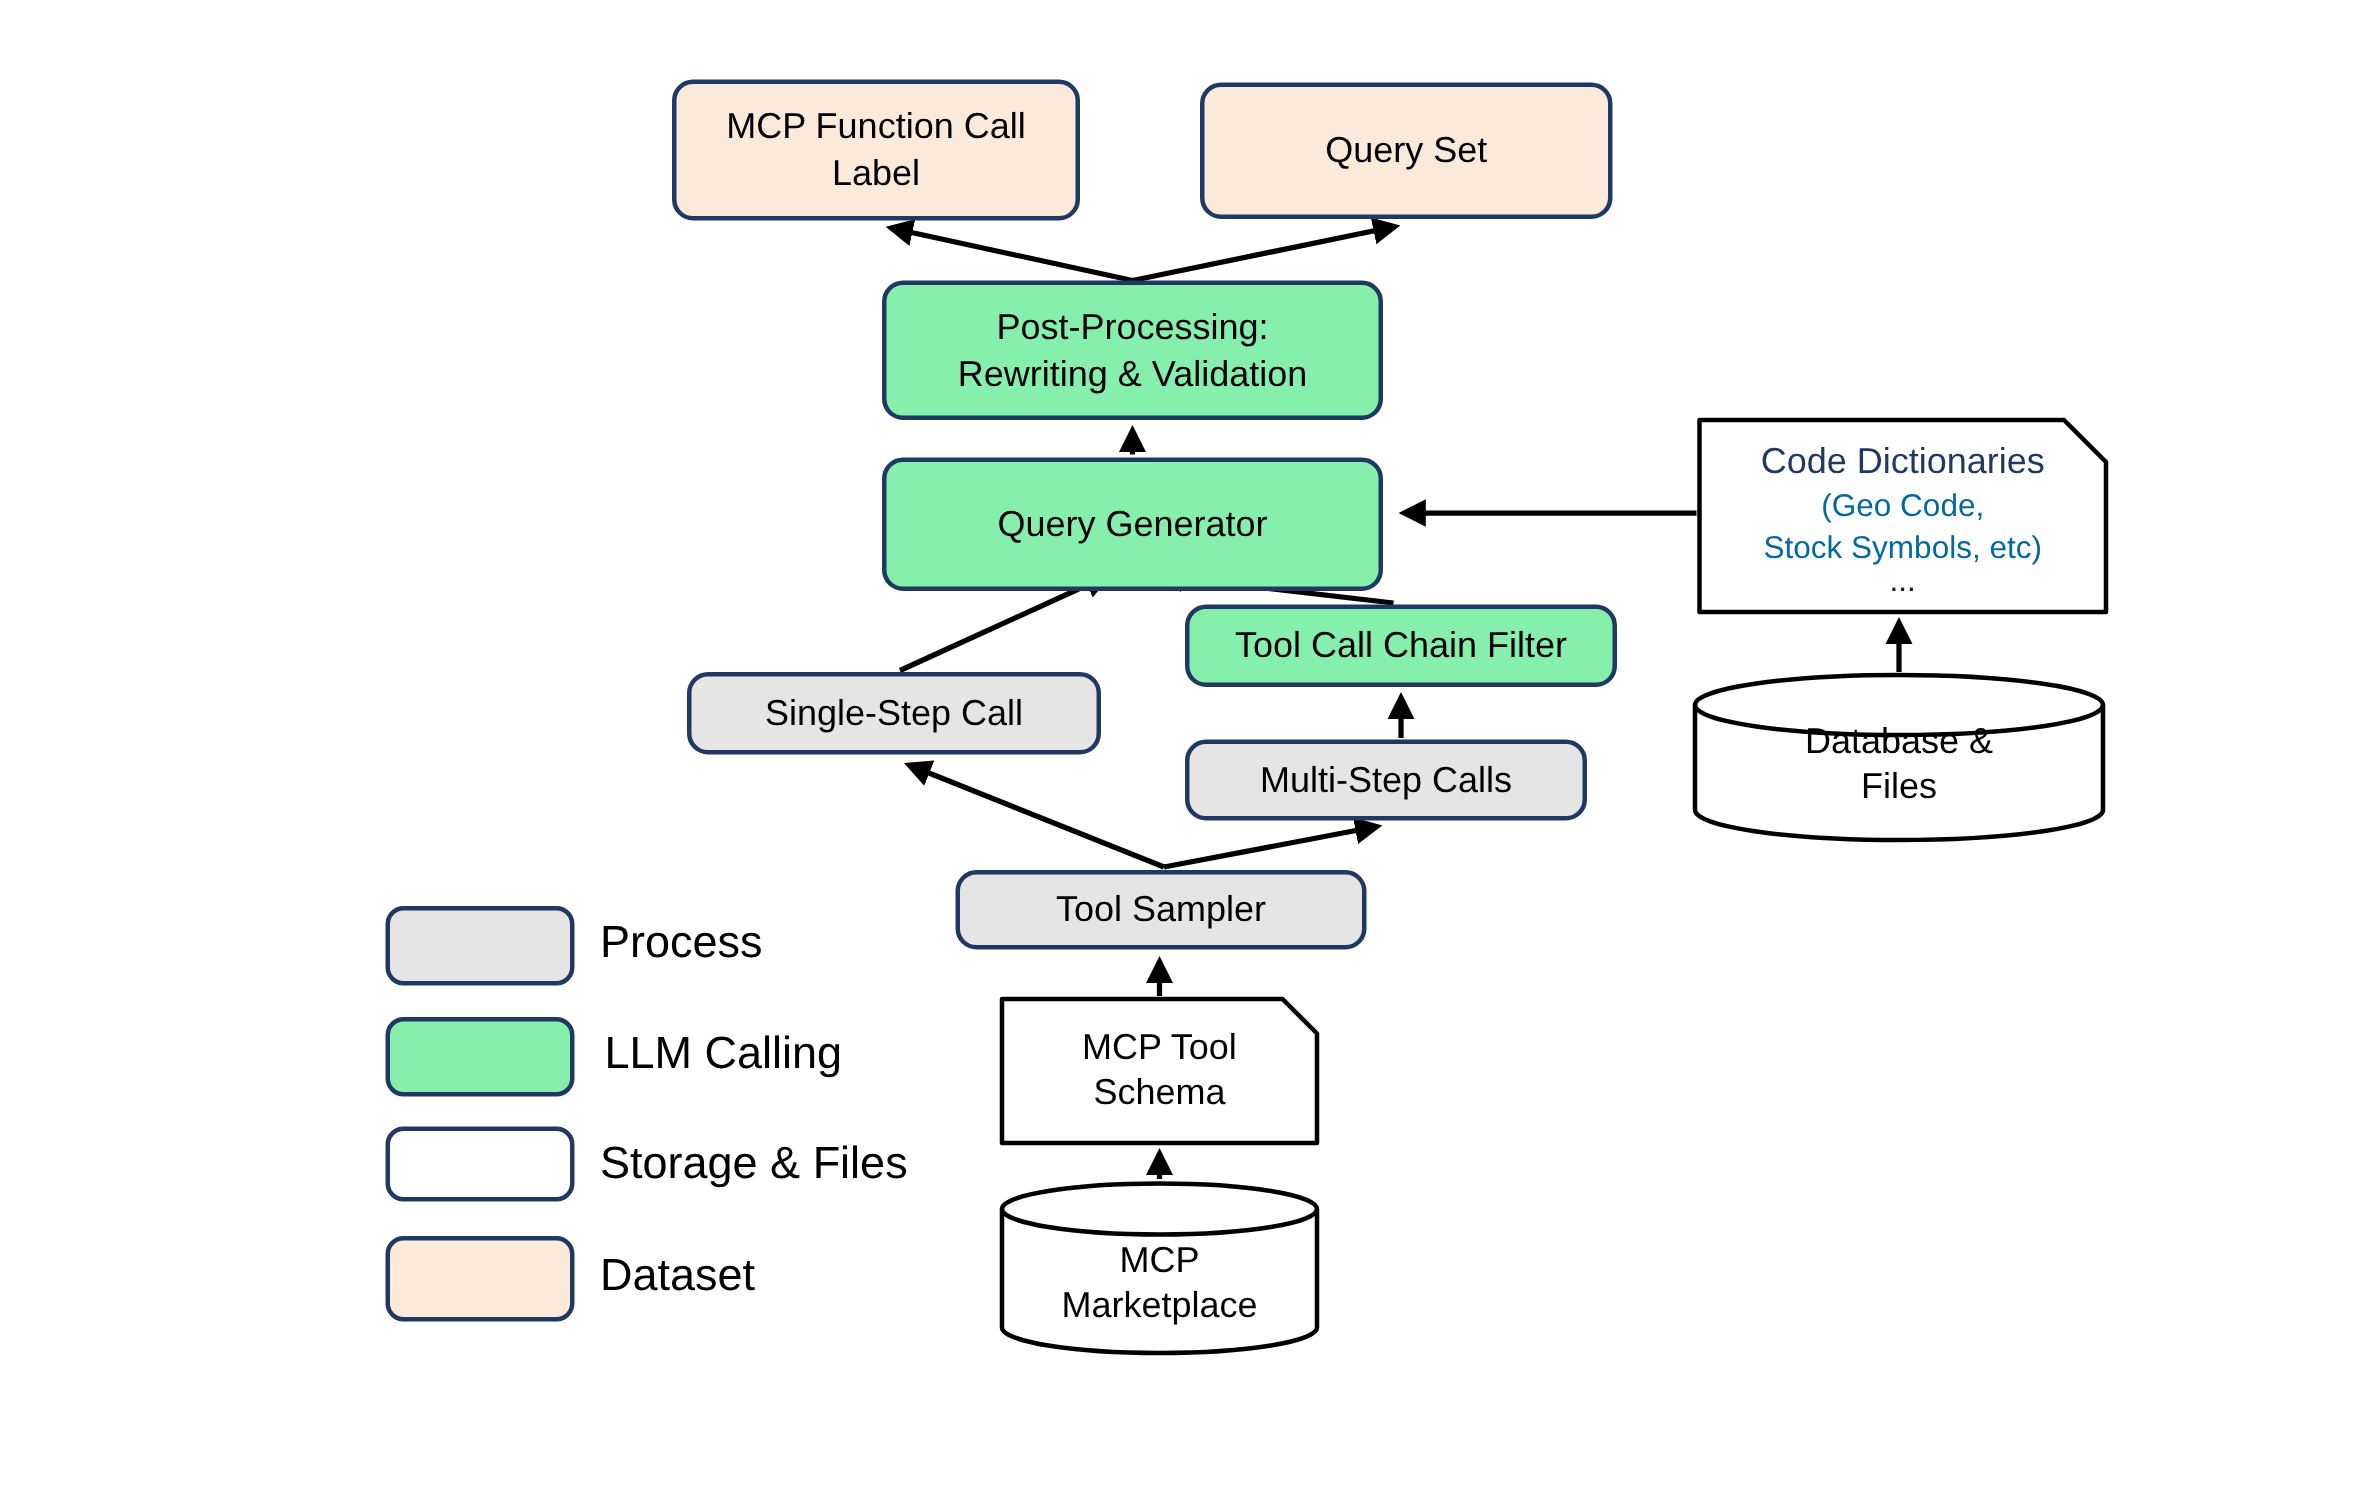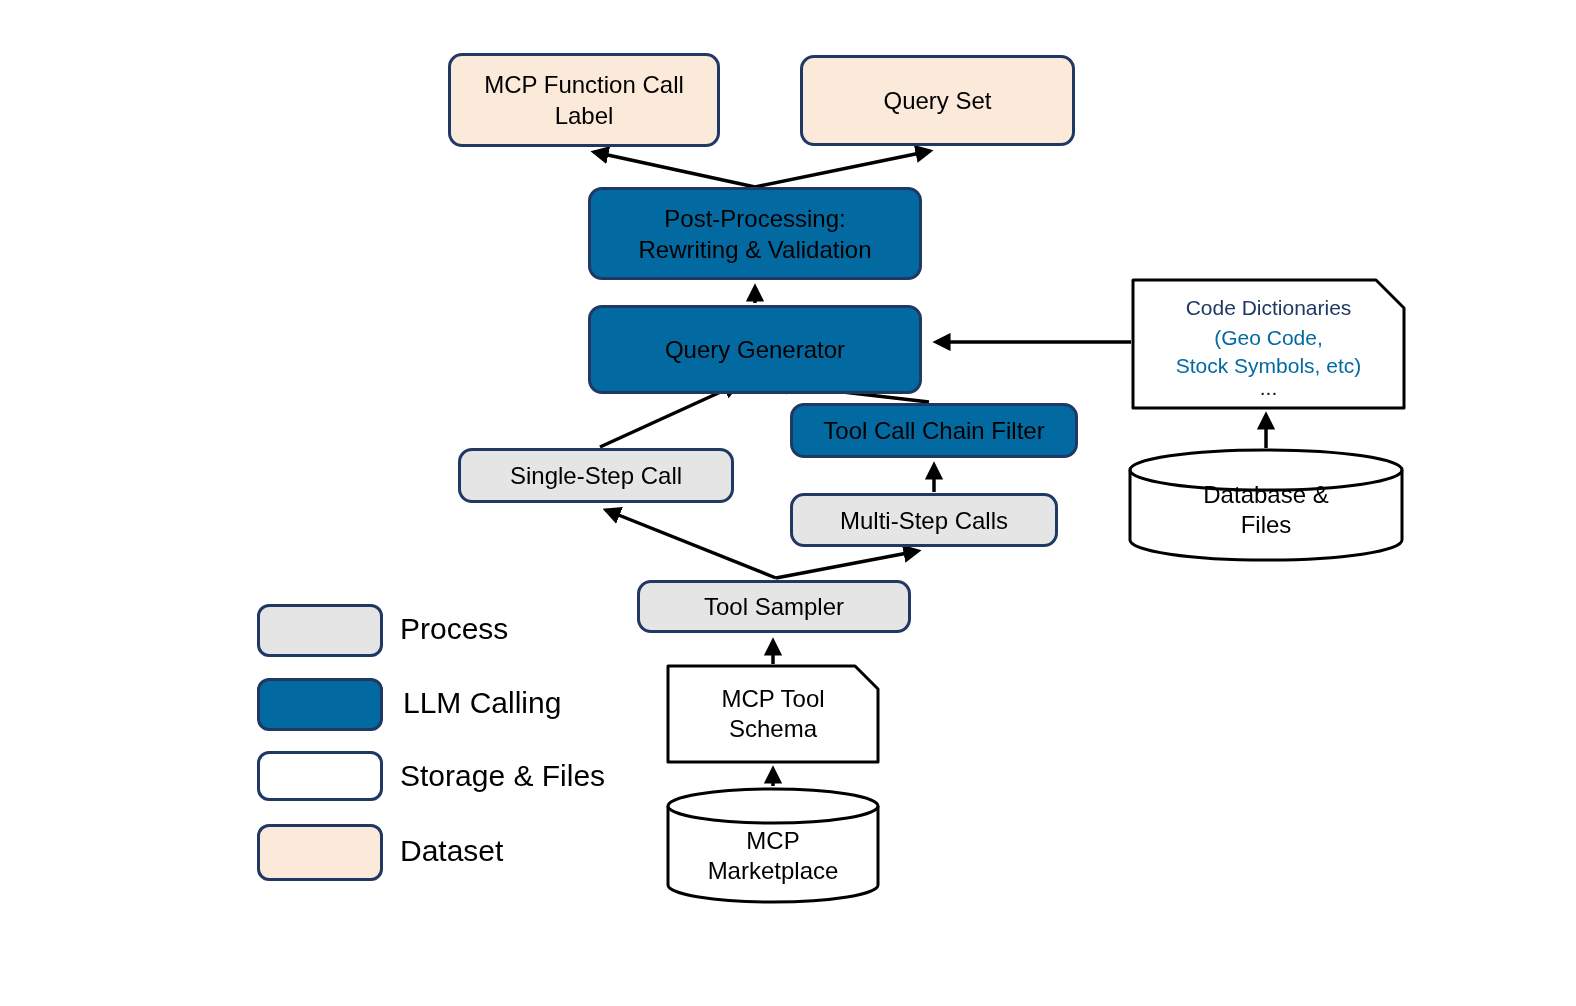--- a/index.html
+++ b/index.html
@@ -22,32 +22,32 @@
     display: flex;
     flex-direction: column;
     align-items: center;
     justify-content: center;
     font-size: 24px;
     line-height: 31px;
     color: #000000;
     text-align: center;
   }
   .fill-process { background: #e5e5e5; }
-  .fill-llm     { background: #0369a1; }
+  .fill-llm     { background: #86efac; }
   .fill-dataset { background: #fbe9da; }
   .fill-storage { background: #ffffff; }
 
   .shape-label {
     position: absolute;
     text-align: center;
     color: #000000;
     font-size: 24px;
     line-height: 30px;
   }
-  .cd-title { color: #1f3864; font-size: 21px; line-height: 32px; display: block; }
+  .cd-title { color: #1f3864; font-size: 24px; line-height: 32px; display: block; }
   .cd-sub   { color: #0369a1; font-size: 21px; line-height: 28px; display: block; }
   .cd-dots  { color: #111111; font-size: 21px; line-height: 16px; display: block; }
 
   .swatch {
     position: absolute;
     box-sizing: border-box;
     width: 126px;
     border: 3px solid #1f3864;
     border-radius: 12px;
   }

